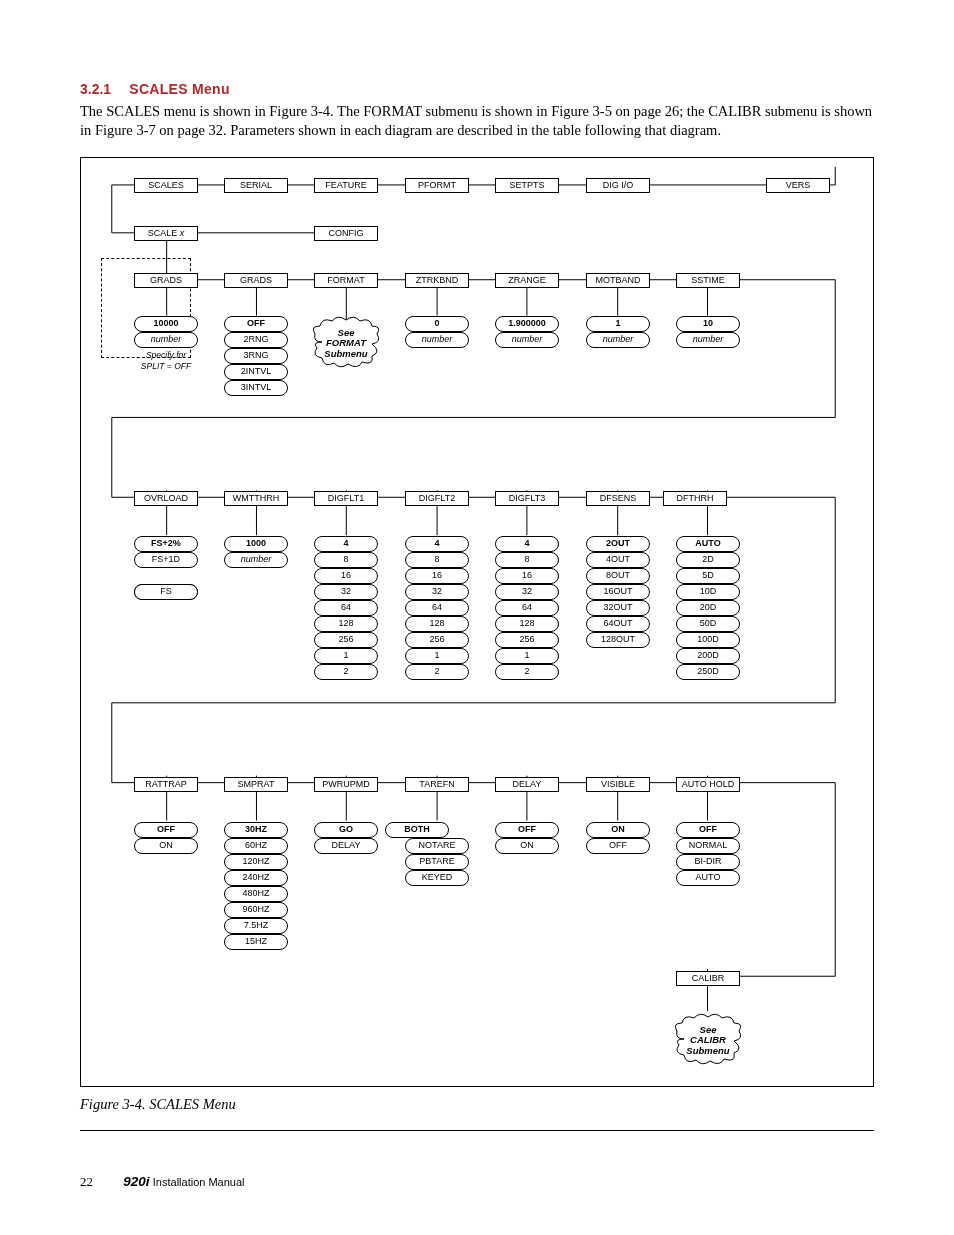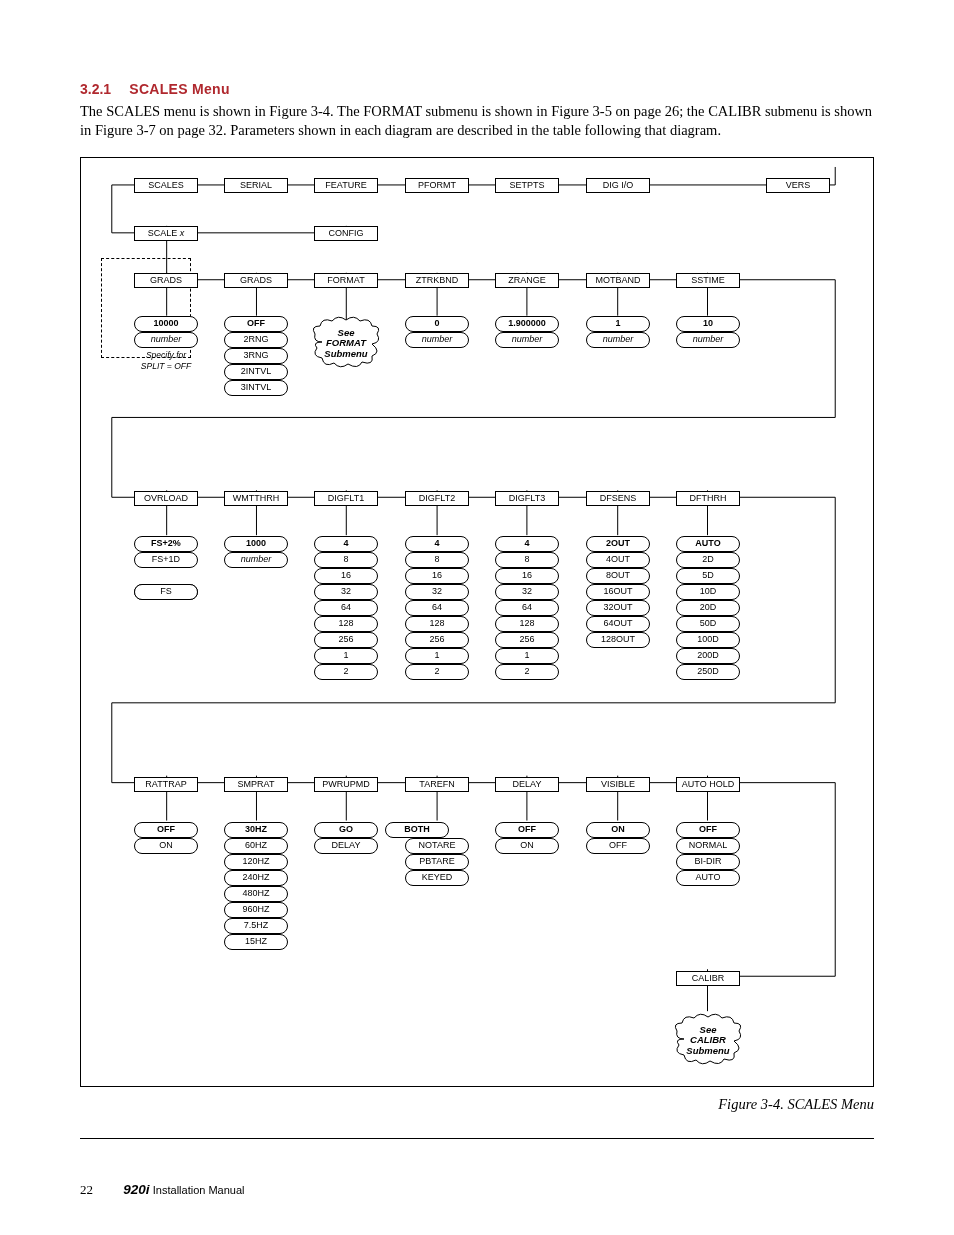--- a/index.html
+++ b/index.html
@@ -70,21 +70,21 @@
     height: 52px;
     text-align:center;
     font-style: italic;
     font-weight: bold;
     font-size: 9.5px;
     line-height: 1.1;
   }
   .cloud svg { position:absolute; left:0; top:0; width:100%; height:100%; }
   .cloud span { position: relative; display:block; padding-top: 12px; }
   svg.wires { position: absolute; left:0; top:0; width:100%; height:100%; pointer-events:none; }
-  .figcap { text-align:right; font-style: italic; margin: 8px 0 24px 0; }
+  .figcap { text-align:left; font-style: italic; margin: 8px 0 16px 0; }
   hr.rule { border:none; border-top:1px solid #000; margin: 0 0 2px 0;}
   .footer { font-size: 13px; }
   .footer .pn { display:inline-block; width: 40px; margin-top: 40px;}
   .footer .model { font-style: italic; font-weight: bold; font-family: Arial, sans-serif; font-size: 13.5px;}
   .footer .man { font-family: Arial, sans-serif; font-size: 11px; }
 </style>
 </head>
 <body>
 
 <div>
@@ -221,21 +221,21 @@
 
 <div class="pill bold" style="left:595px; top:158px">10</div>
 <div class="pill ital" style="left:595px; top:174px">number</div>
 
 <div class="box" style="left:53px; top:333px">OVRLOAD</div>
 <div class="box" style="left:143px; top:333px">WMTTHRH</div>
 <div class="box" style="left:233px; top:333px">DIGFLT1</div>
 <div class="box" style="left:324px; top:333px">DIGFLT2</div>
 <div class="box" style="left:414px; top:333px">DIGFLT3</div>
 <div class="box" style="left:505px; top:333px">DFSENS</div>
-<div class="box" style="left:595px; top:333px">DFTHRH</div>
+<div class="box" style="left:582px; top:333px">DFTHRH</div>
 
 <div class="pill bold" style="left:53px; top:378px">FS+2%</div>
 <div class="pill" style="left:53px; top:394px">FS+1D</div>
 <div class="pill" style="left:53px; top:426px">FS+9D</div>
 <div class="pill" style="left:53px; top:426px">FS</div>
 
 <div class="pill bold" style="left:143px; top:378px">1000</div>
 <div class="pill ital" style="left:143px; top:394px">number</div>
 
 <div class="pill bold" style="left:233px; top:378px">4</div>

